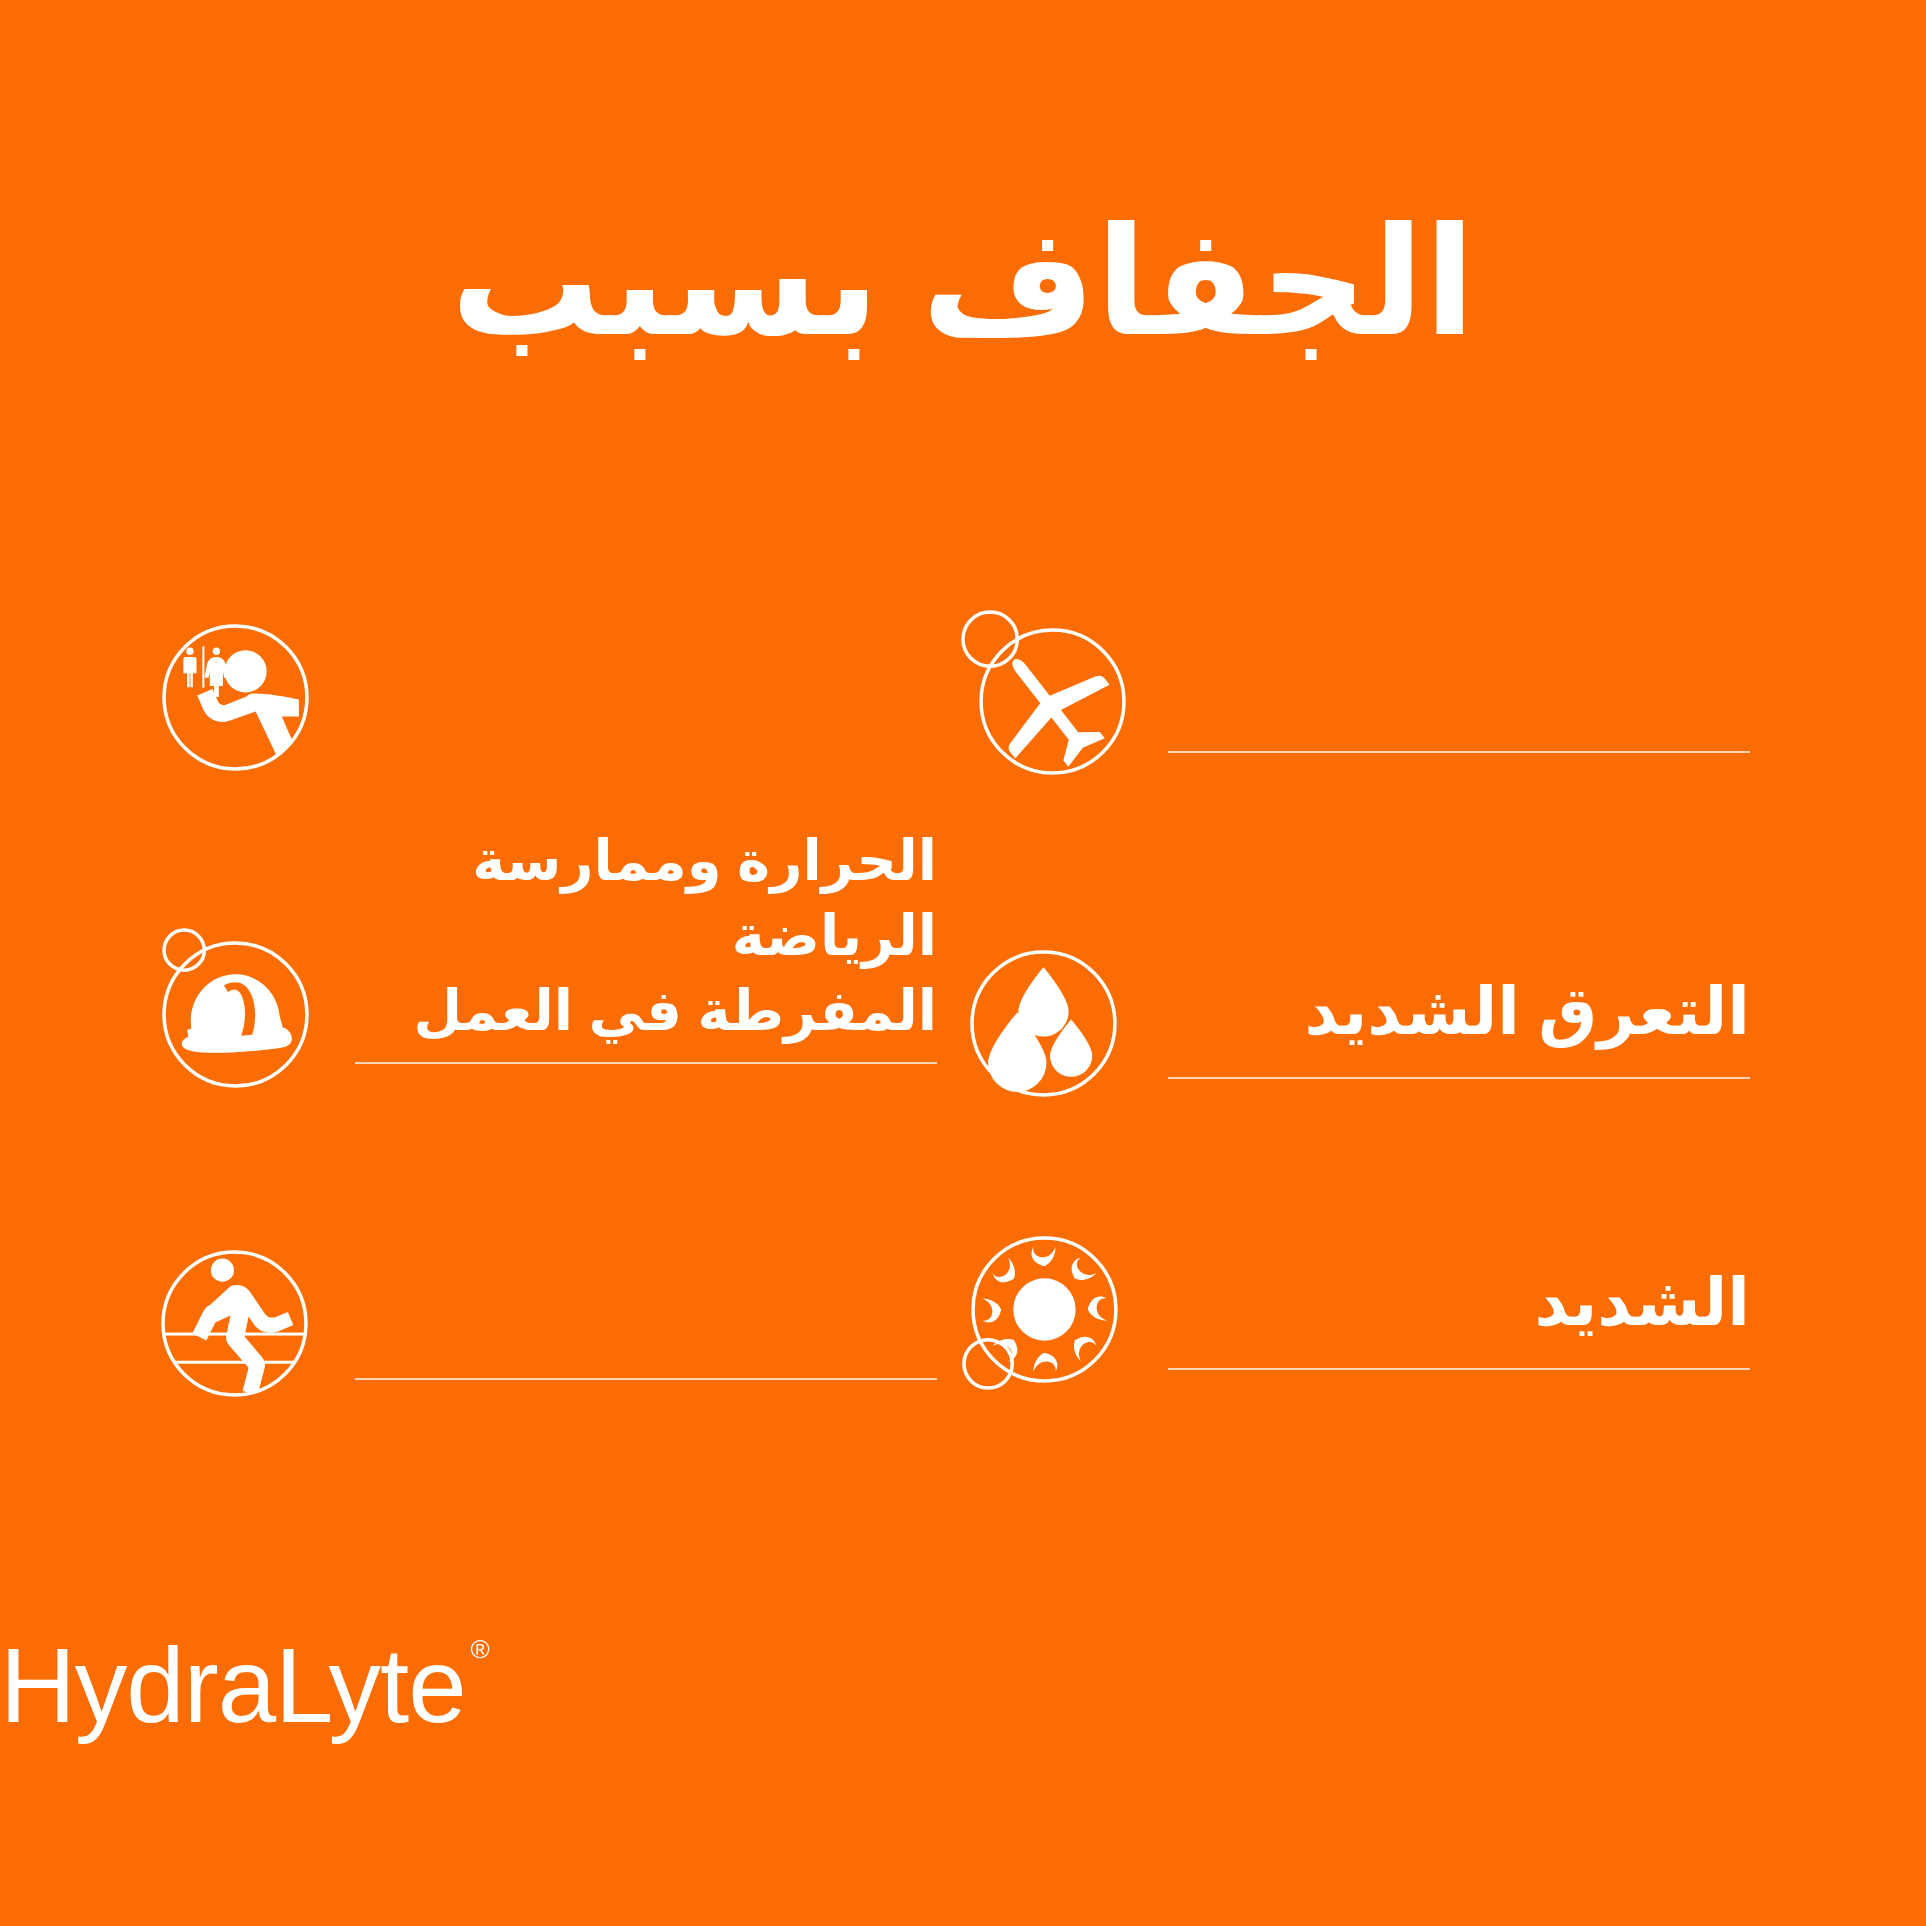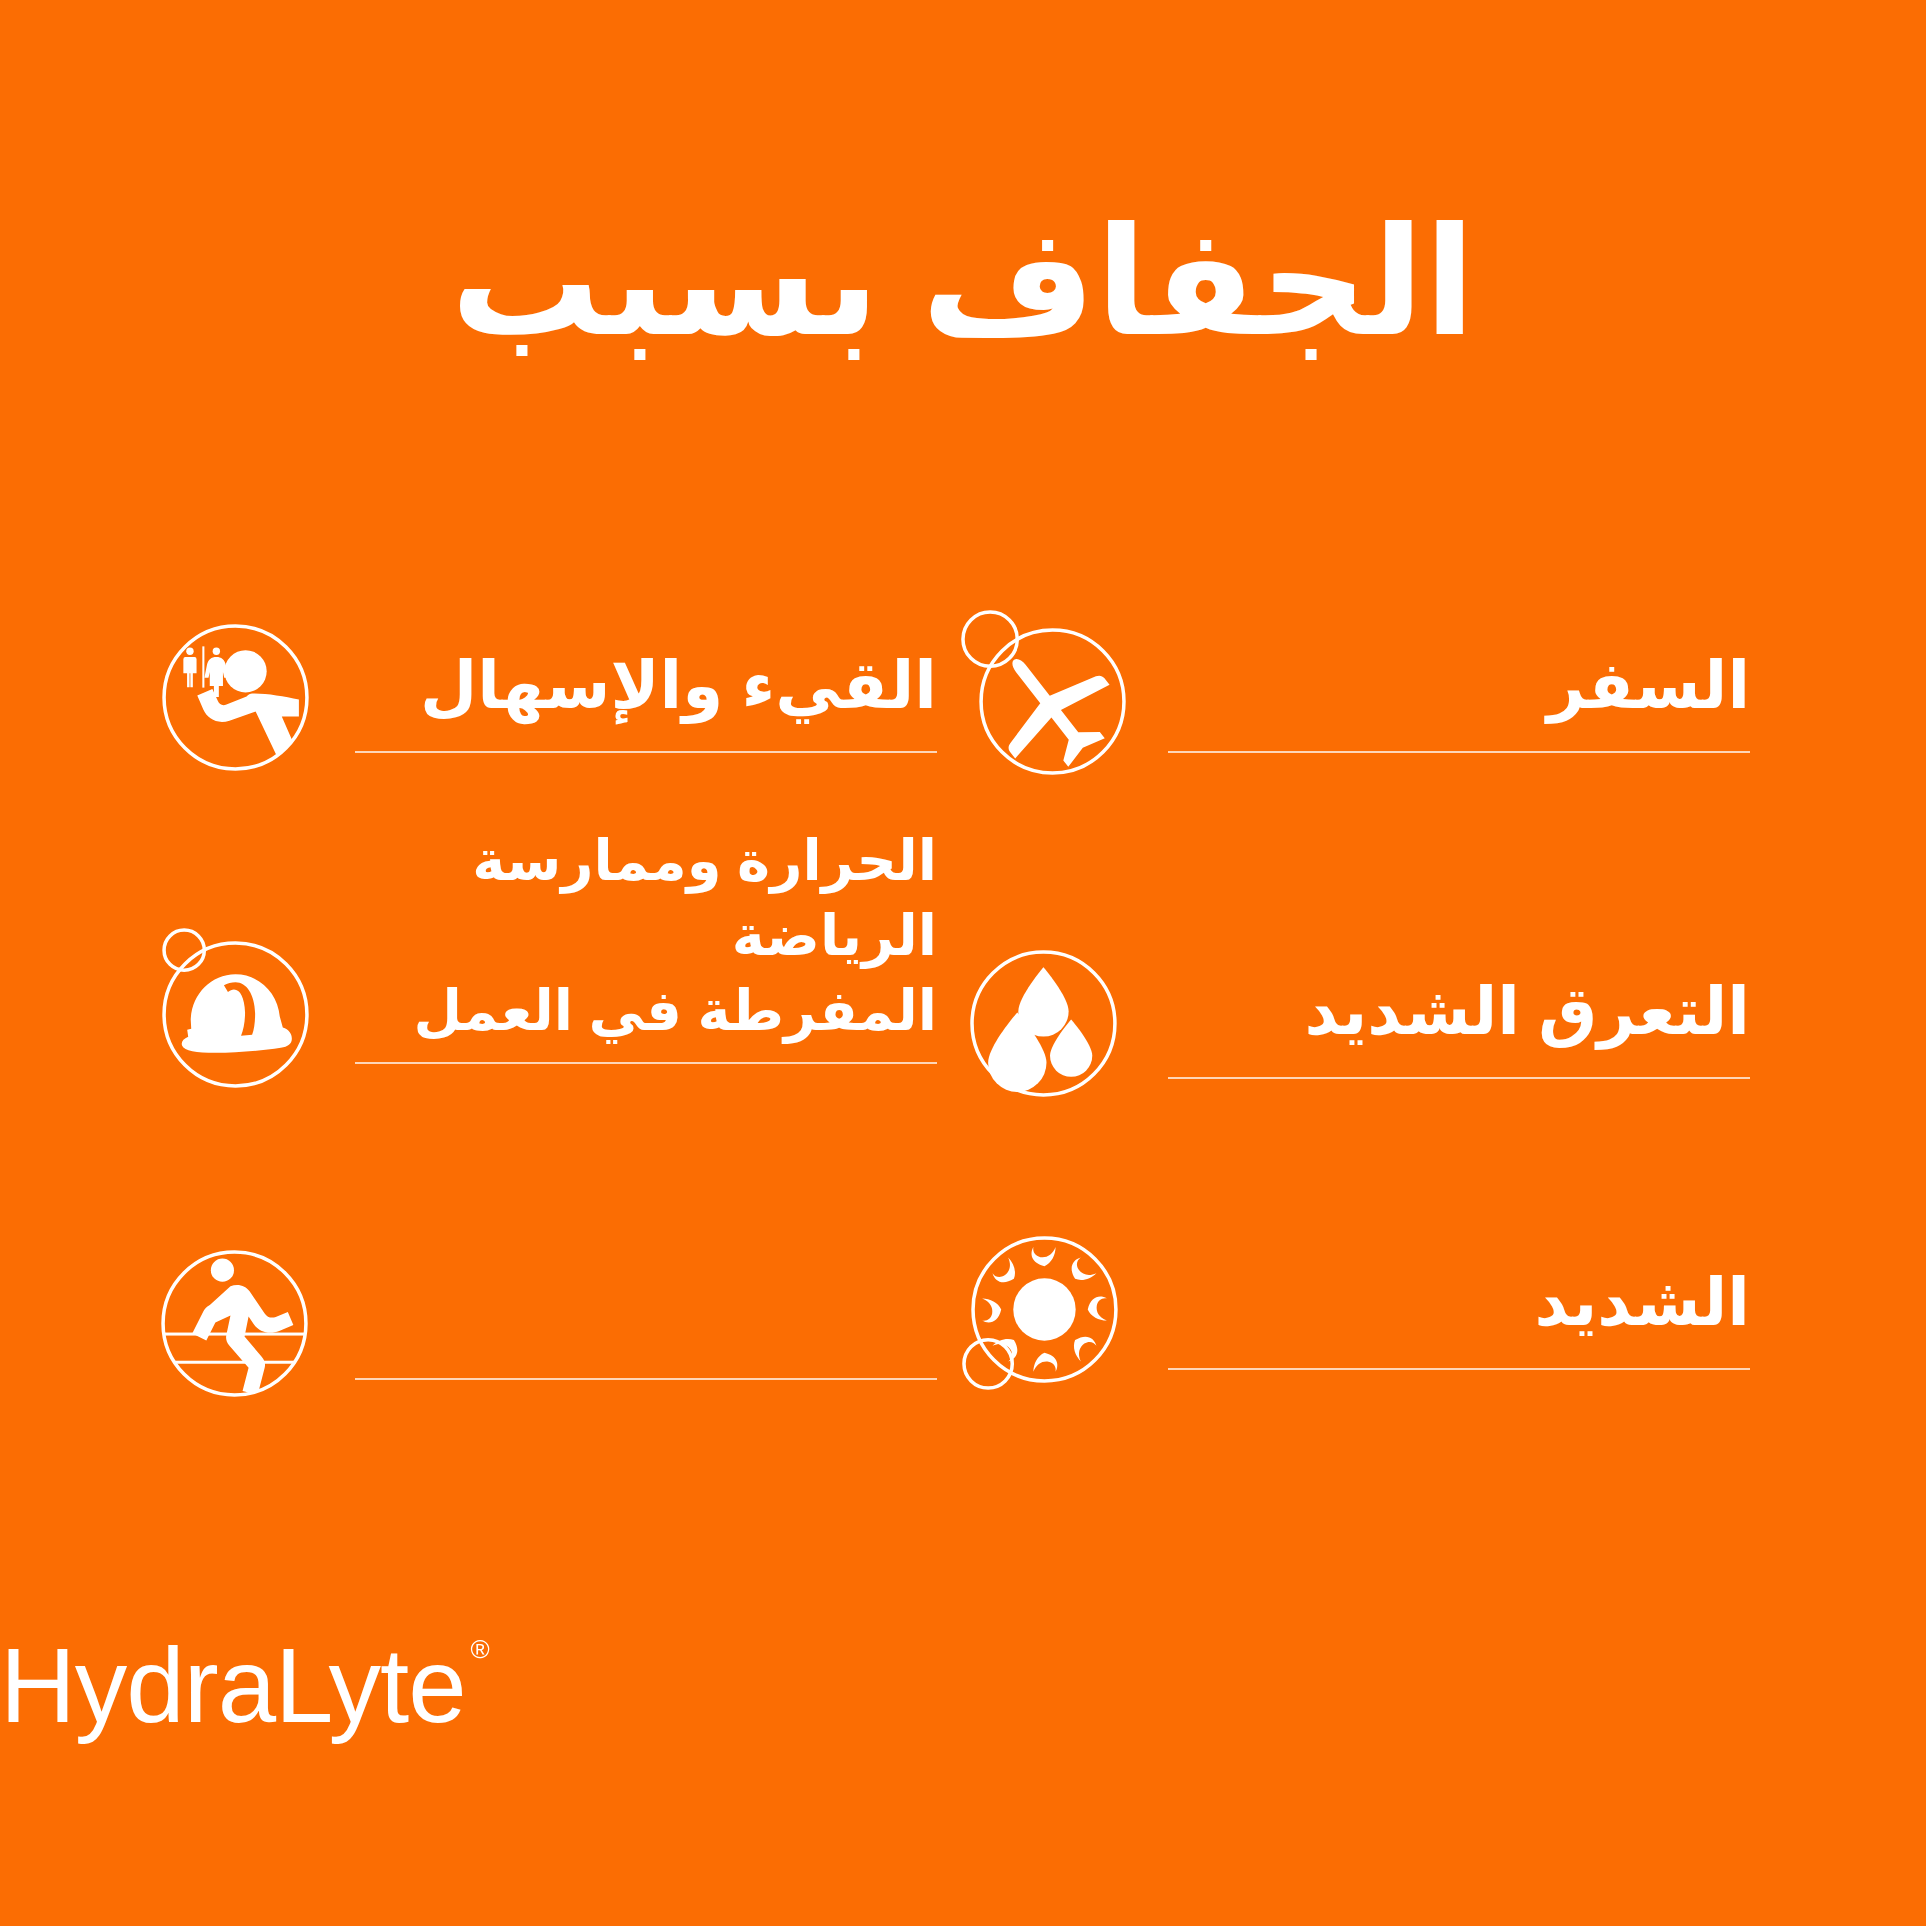--- a/index.html
+++ b/index.html
@@ -136,21 +136,20 @@
       <div class="icon-wrap">
         <svg viewBox="0 0 320 320" xmlns="http://www.w3.org/2000/svg">
           <circle cx="168" cy="168" r="142" fill="none" stroke="#ffffff" stroke-width="7"></circle>
           <circle cx="44" cy="44" r="54" fill="none" stroke="#ffffff" stroke-width="7"></circle>
           <g fill="#ffffff" transform="translate(168,170) rotate(-38) translate(-168,-170)">
             <path d="M160 56 c7 0 12 9 12 22 l0 78 l96 26 c7 2 11 7 11 13 l0 17 l-107 -20 l0 56 l34 26 l0 16 l-46 -12 l-46 12 l0 -16 l34 -26 l0 -56 l-107 20 l0 -17 c0 -6 4 -11 11 -13 l96 -26 l0 -78 c0 -13 5 -22 12 -22 z"></path>
           </g>
         </svg>
       </div>
       <div class="cause-body">
-        <div class="cause-label">السفر</div>
         <div class="cause-rule"></div>
       </div>
     </div>
 
     <div class="cause col-right row-2">
       <div class="icon-wrap">
         <svg viewBox="0 0 320 320" xmlns="http://www.w3.org/2000/svg">
           <circle cx="150" cy="160" r="142" fill="none" stroke="#ffffff" stroke-width="7"></circle>
           <path d="M150 48 c0 0 50 58 50 88 a50 50 0 0 1 -100 0 c0 -30 50 -88 50 -88 z" fill="#ffffff"></path>
           <path d="M98 138 c0 0 58 66 58 100 a58 58 0 0 1 -116 0 c0 -34 58 -100 58 -100 z" fill="#ffffff"></path>
@@ -219,24 +218,20 @@
               <path d="M3 24 h22 a5 5 0 0 1 5 5 l0 34 h-9 l0 34 h-6 l0 -34 h-2 l0 34 h-6 l0 -34 h-9 l0 -34 a5 5 0 0 1 5 -5 z"></path>
               <rect x="44" y="-2" width="5" height="100"></rect>
               <circle cx="78" cy="10" r="9"></circle>
               <path d="M78 24 c12 0 20 6 23 20 l6 30 h-10 l-3 -14 l0 34 h-10 l0 27 h-12 l0 -27 h-10 l0 -34 l-3 14 h-10 l6 -30 c3 -14 11 -20 23 -20 z"></path>
             </g>
 
             <circle cx="180" cy="108" r="42"></circle>
             <path d="M198 152 c26 0 60 6 88 12 l0 34 l-34 0 l28 64 l-36 18 l-44 -92 l-52 18 c-24 8 -44 -4 -52 -22 l-12 -28 l30 -13 l11 24 c3 7 9 10 17 7 l40 -16 c4 -5 8 -6 16 -6 z"></path>
           </g>
         </svg>
-      </div>
-      <div class="cause-body">
-        <div class="cause-label">القيء والإسهال</div>
-        <div class="cause-rule"></div>
       </div>
     </div>
 
     <div class="cause col-left row-2b">
       <div class="icon-wrap">
         <svg viewBox="0 0 320 320" xmlns="http://www.w3.org/2000/svg">
           <circle cx="160" cy="172" r="142" fill="none" stroke="#ffffff" stroke-width="7"></circle>
           <circle cx="58" cy="44" r="40" fill="none" stroke="#ffffff" stroke-width="7"></circle>
           <path d="M160 92 c48 0 84 38 88 84 l6 22 c12 4 18 12 18 22 c0 10 -8 16 -22 18 c-40 6 -88 10 -130 10 c-38 0 -62 -4 -66 -14 c-3 -7 2 -14 12 -18 l-2 -14 l8 -2 l-1 -18 c2 -50 40 -90 89 -90 z" fill="#ffffff"></path>
           <path d="M160 108 c22 0 38 24 39 62 c0 18 -2 32 -6 42 l-22 2 c5 -12 8 -28 8 -46 c-1 -30 -10 -46 -22 -46 c-4 0 -8 2 -12 5 l-8 -13 c7 -4 15 -6 23 -6 z" fill="#fb6d03"></path>

